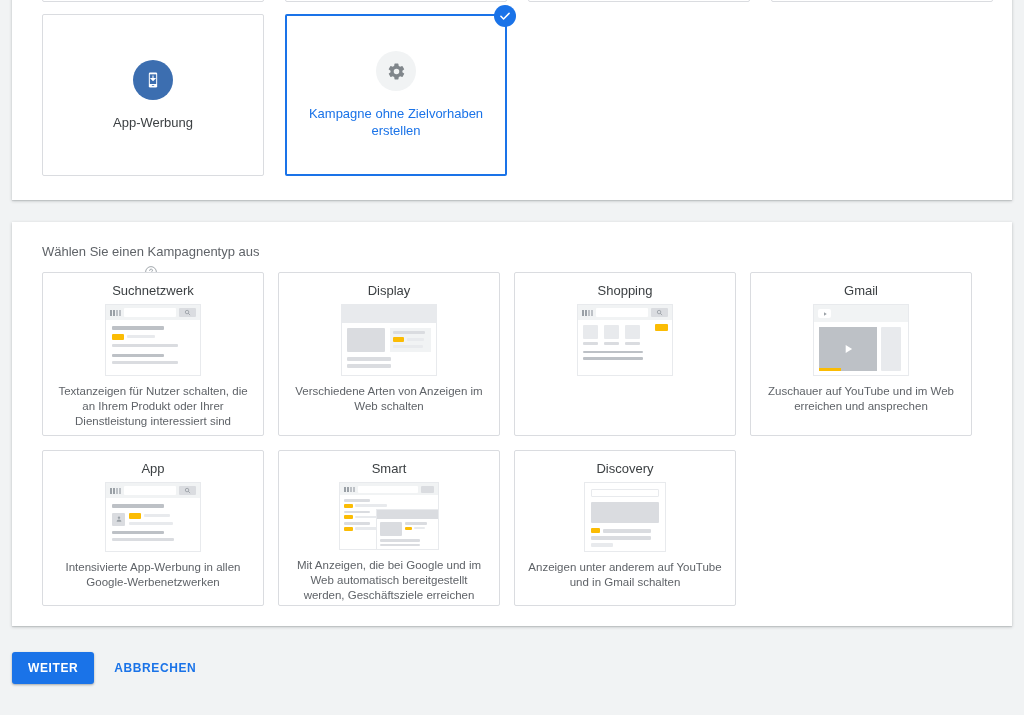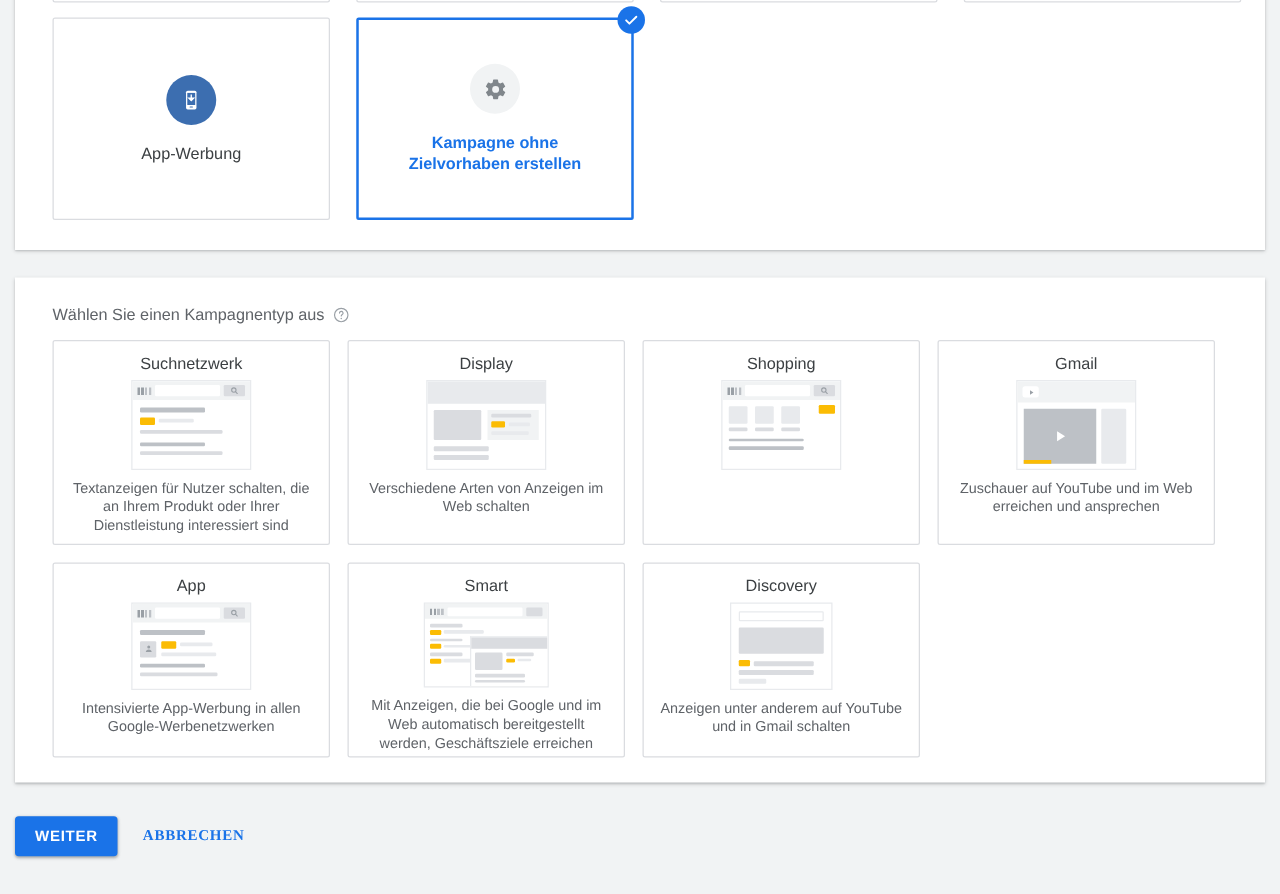--- a/index.html
+++ b/index.html
@@ -60,40 +60,41 @@
   }
   .goal-icon.neutral { background: #f1f3f4; }
 
   .goal-label {
     font-size: 13px;
     color: #3c4043;
     text-align: center;
     line-height: 17px;
     width: 180px;
   }
-  .goal-label.accent { color: #1a73e8; font-weight: bold; }
+  .goal-label.accent { color: #1a73e8; font-weight: normal; }
 
   .check-badge {
     position: absolute;
     top: -11px; right: -11px;
     width: 22px; height: 22px;
     border-radius: 50%;
     background: #1a73e8;
     display: flex; align-items: center; justify-content: center;
   }
 
   
   #type-panel { top: 222px; height: 404px; }
 
   .section-header {
     position: absolute;
     top: 22px; left: 30px;
     display: flex; align-items: center; gap: 6px;
     font-size: 13px;
     color: #5f6368;
+    flex-direction: column;
   }
   .help-icon {
     width: 14px; height: 14px;
     display: inline-flex; align-items: center; justify-content: center;
   }
 
   .type-grid {
     position: absolute;
     top: 50px; left: 30px;
     display: flex;
@@ -186,21 +187,21 @@
   }
   .btn-text {
     background: transparent;
     color: #1a73e8;
     font-size: 12px;
     font-weight: bold;
     letter-spacing: .6px;
     border: none;
     padding: 9px 10px;
     cursor: pointer;
-    font-family: Liberation Serif, serif;
+    font-family: Liberation Sans, sans-serif;
   }
 </style>
 </head>
 <body>
 
 <div class="page">
 
   <div class="panel" id="goal-panel">
 
     <div class="goal-row goal-row-ghost">

